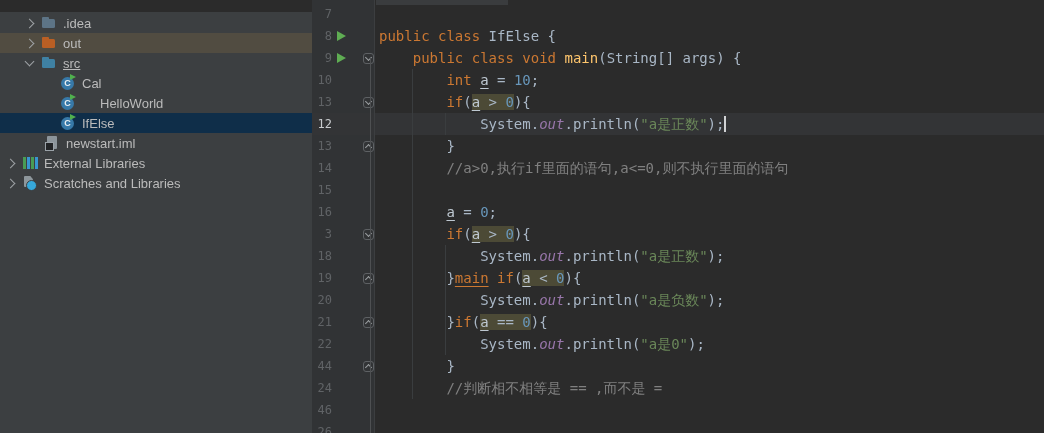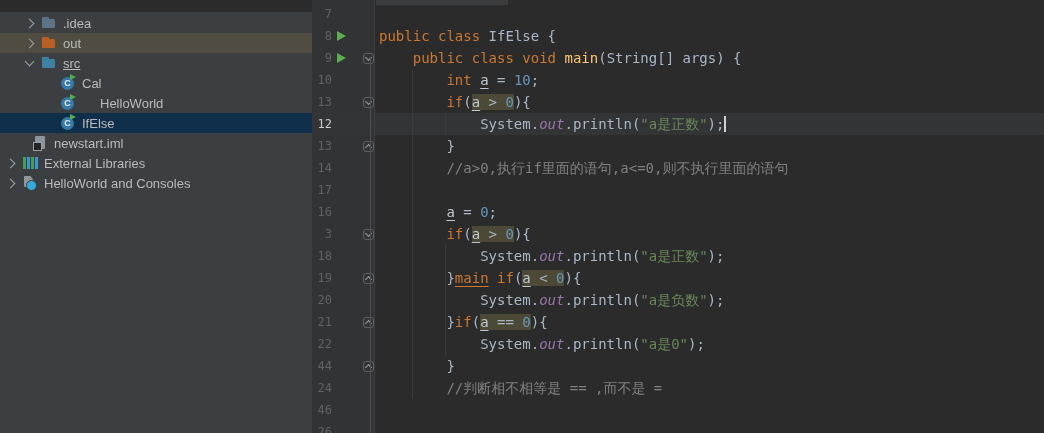--- a/index.html
+++ b/index.html
@@ -102,33 +102,33 @@
           <span class="tlabel">Cal</span>
         </div>
         <div class="tree-row" style="padding-left: 60px; gap: 24px;">
           <span class="ticon icon-class"></span>
           <span class="tlabel">HelloWorld</span>
         </div>
         <div class="tree-row selected" style="padding-left: 60px;">
           <span class="ticon icon-class"></span>
           <span class="tlabel">IfElse</span>
         </div>
-        <div class="tree-row" style="padding-left: 32px;">
+        <div class="tree-row" style="padding-left: 44px;">
           <span class="ticon icon-iml"></span>
           <span class="tlabel">newstart.iml</span>
         </div>
         <div class="tree-row" style="padding-left: 5px;">
           <span class="chev right"></span>
           <span class="ticon icon-lib"></span>
           <span class="tlabel">External Libraries</span>
         </div>
         <div class="tree-row" style="padding-left: 5px;">
           <span class="chev right"></span>
           <span class="ticon icon-scratch"></span>
-          <span class="tlabel">HelloWorld and Consoles</span>
+          <span class="tlabel">Scratches and Libraries</span>
         </div>
       </div>
   </div>
 
   <div class="editor">
     <div class="gutter-underlay"></div>
     <div class="top-strip"></div>
     <div class="fold-rail"></div>
     <div class="guide g4"></div>
     <div class="guide g8a"></div>
@@ -209,21 +209,21 @@
         <div class="ed-line">
           <div class="gut">
             <span class="lnum">14</span>
             <span class="slot-run"></span>
             <span class="slot-fold"></span>
           </div>
           <div class="code"><span class="tk-p">        </span><span class="tk-c">//a&gt;0,执行if里面的语句,a&lt;=0,则不执行里面的语句</span></div>
         </div>
         <div class="ed-line">
           <div class="gut">
-            <span class="lnum">17</span>
+            <span class="lnum">15</span>
             <span class="slot-run"></span>
             <span class="slot-fold"></span>
           </div>
           <div class="code"></div>
         </div>
         <div class="ed-line">
           <div class="gut">
             <span class="lnum">16</span>
             <span class="slot-run"></span>
             <span class="slot-fold"></span>

